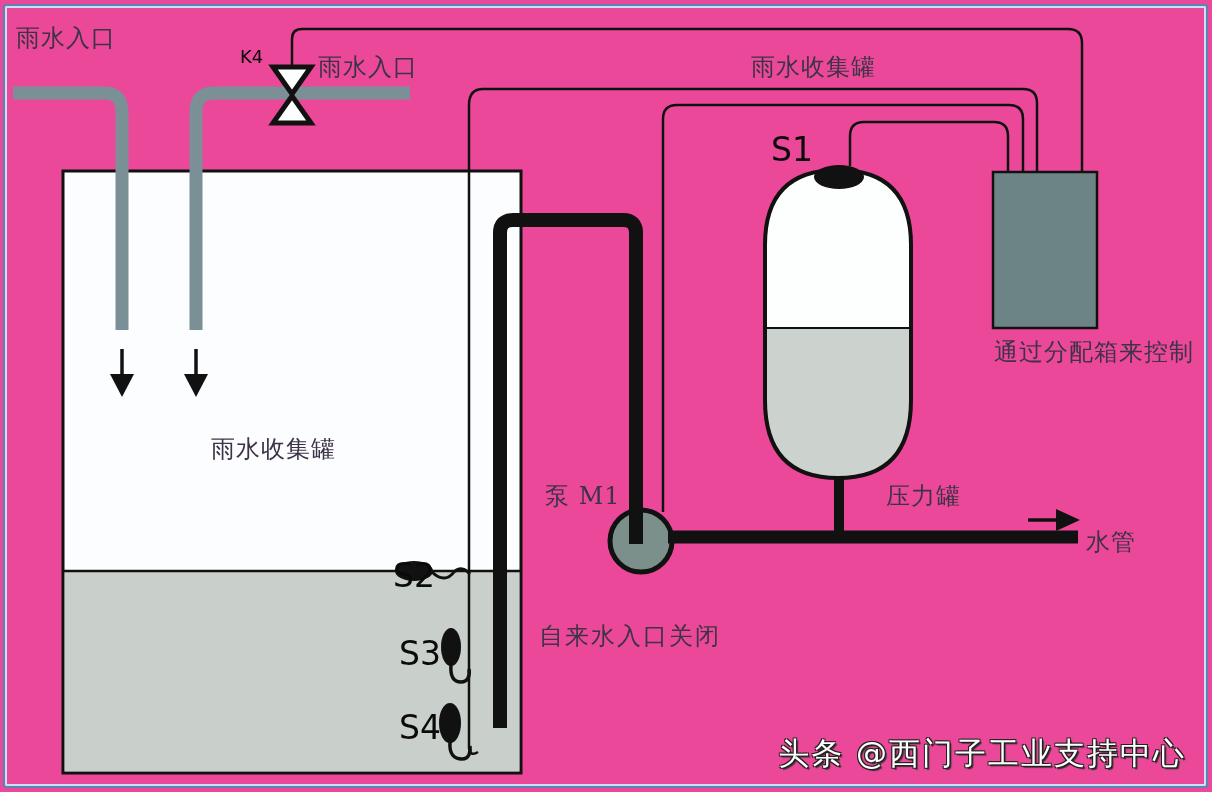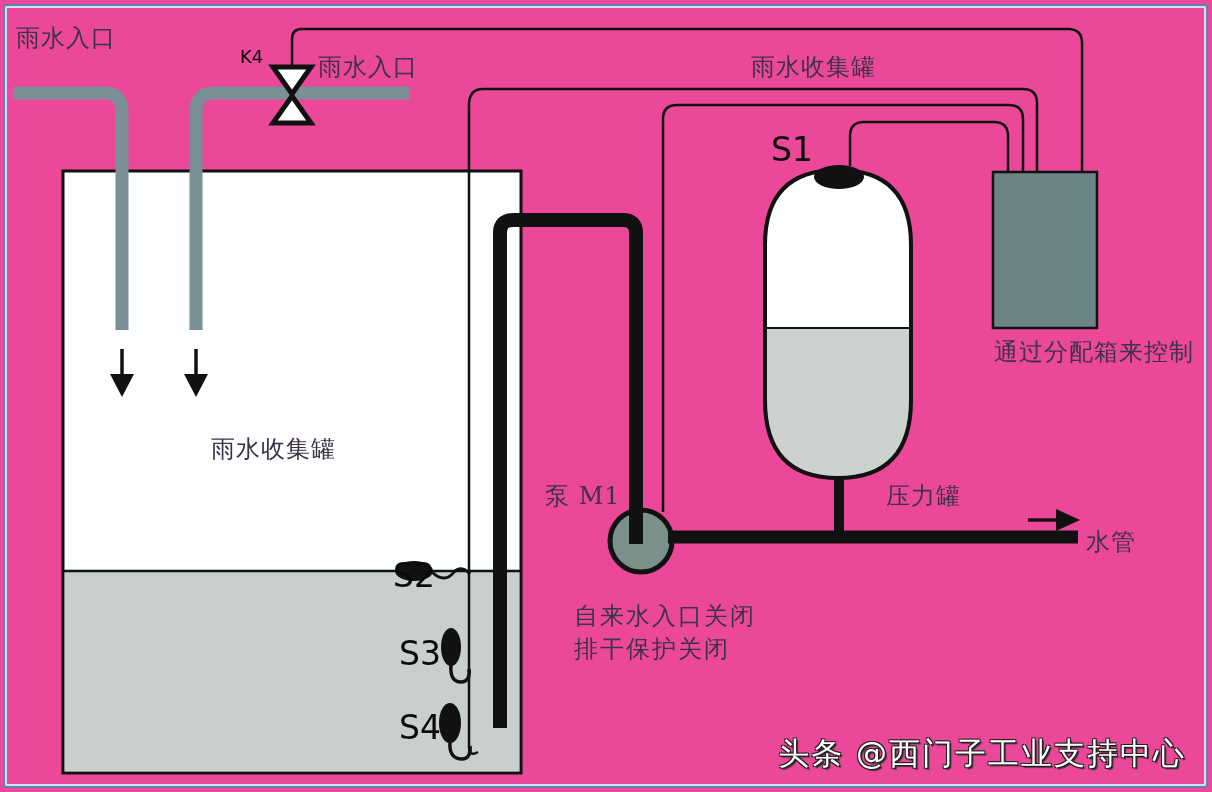--- a/index.html
+++ b/index.html
@@ -18,22 +18,22 @@
   .lbl{
     position:absolute;white-space:nowrap;
     font-size:24px;color:#3d3347;letter-spacing:1px;
   }
   .slbl{
     position:absolute;white-space:nowrap;
     font-family:"DejaVu Sans","Liberation Sans",sans-serif;
     font-size:33px;color:#0a0a0a;
   }
   #status-block{
-    position:absolute;left:539px;top:600px;
-    font-size:24px;color:#3d3347;line-height:33px;letter-spacing:2px;margin-left:35px;
+    position:absolute;left:539px;top:620px;
+    font-size:24px;color:#3d3347;line-height:33px;letter-spacing:2px;
   }
   #watermark{
     position:absolute;right:26px;top:733px;
     font-family:"DejaVu Sans","Liberation Sans",sans-serif;
     font-size:31px;font-weight:normal;letter-spacing:2px;
     color:#ffffff;
     text-shadow:-1px -1px 0 #222,1px -1px 0 #222,-1px 1px 0 #222,1px 1px 0 #222,2px 2px 1px #333;
   }
 </style>
 </head>
@@ -124,19 +124,18 @@
   <div class="lbl" style="left:1086px;top:526px">水管</div>
 
   <div class="slbl" style="left:393px;top:556px">S2</div>
 
   <div class="slbl" style="left:399px;top:634px">S3</div>
 
   <div class="slbl" style="left:399px;top:708px">S4</div>
 
   <div id="status-block">
     <div>自来水入口关闭</div>
-    <div>排干保护关闭</div>
   </div>
 
   <div id="watermark">头条 @西门子工业支持中心</div>
 
   <div id="frame"></div>
 </div>
 
 </body></html>

